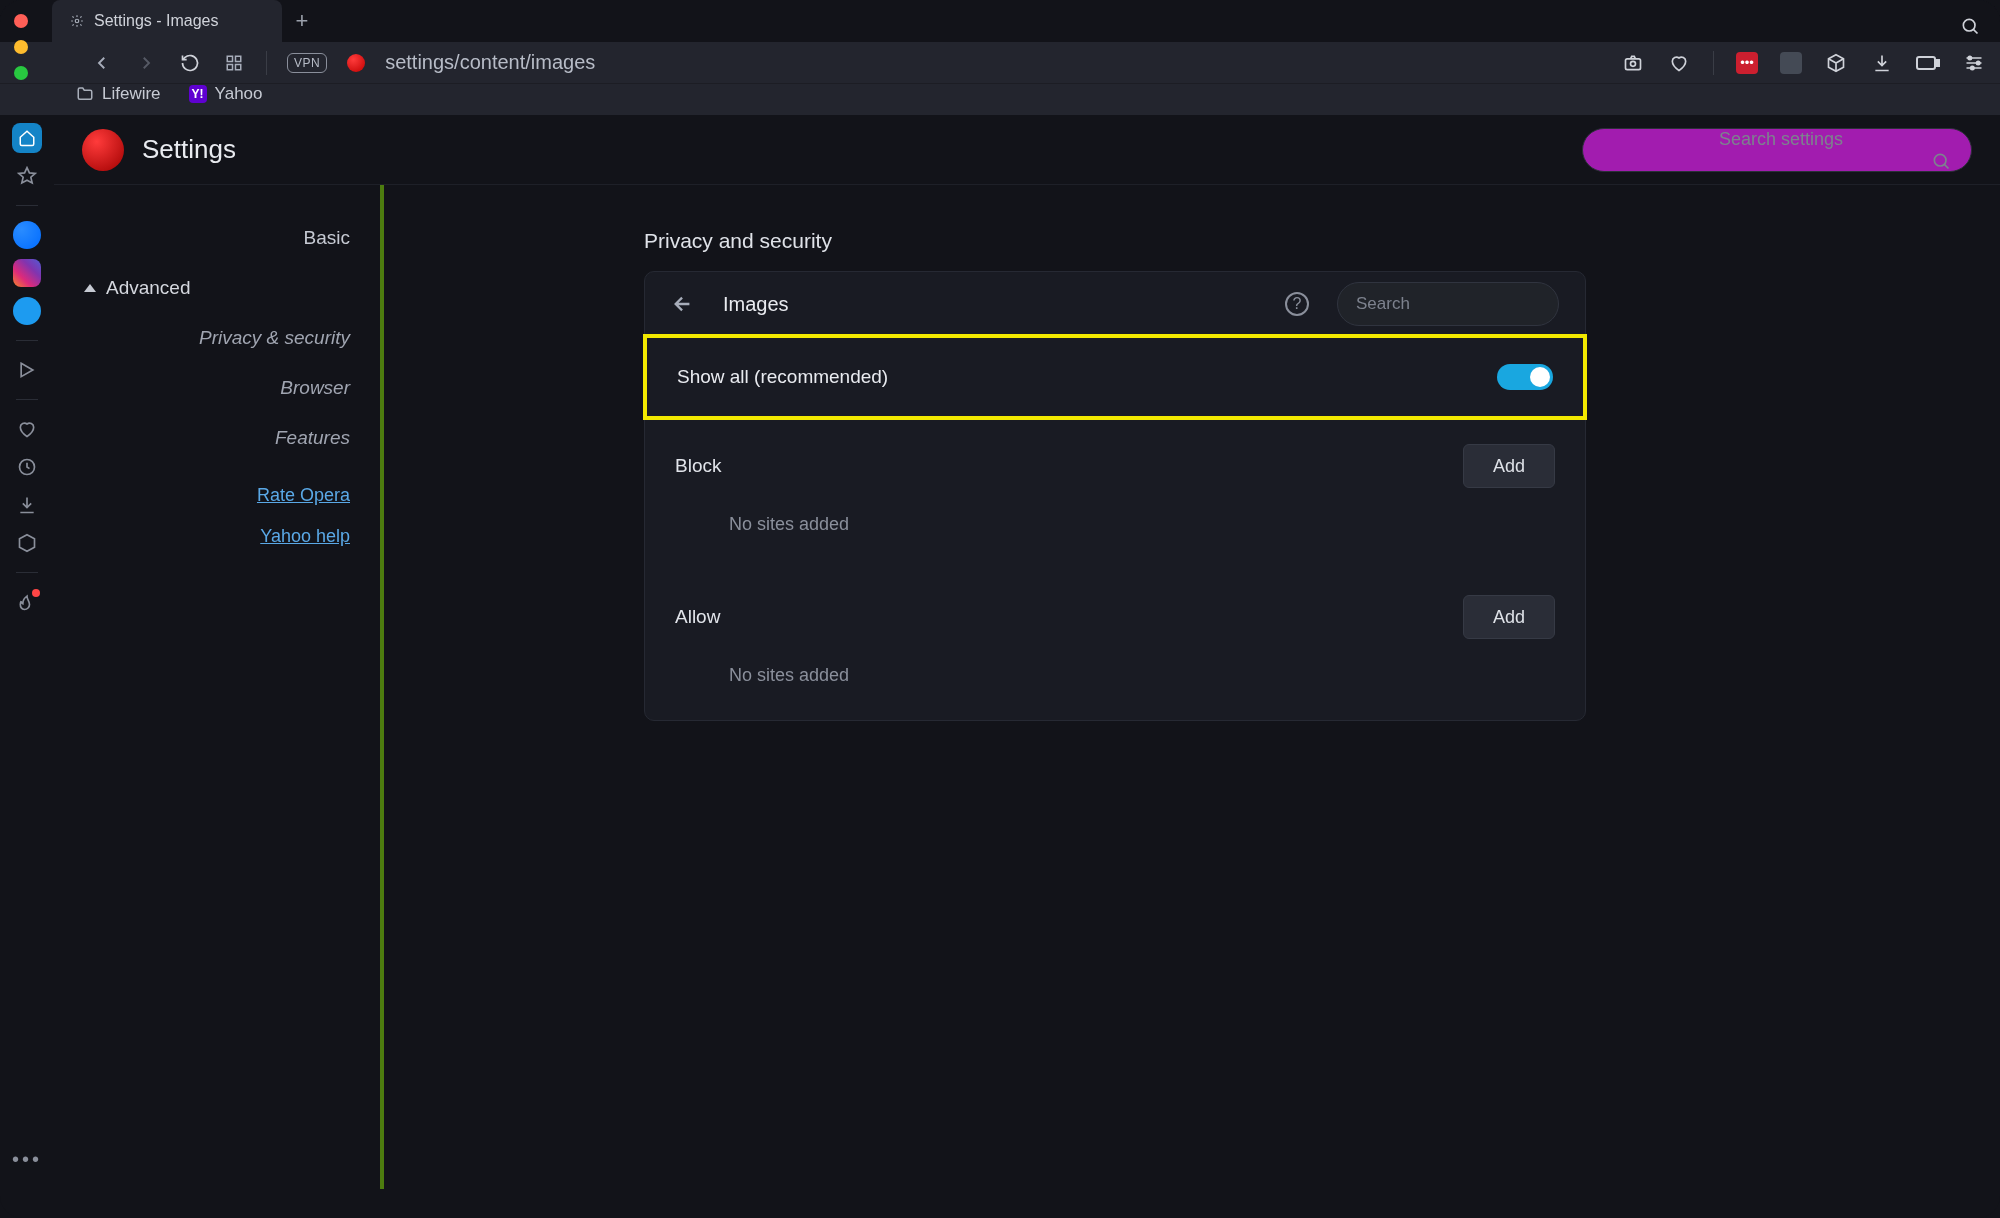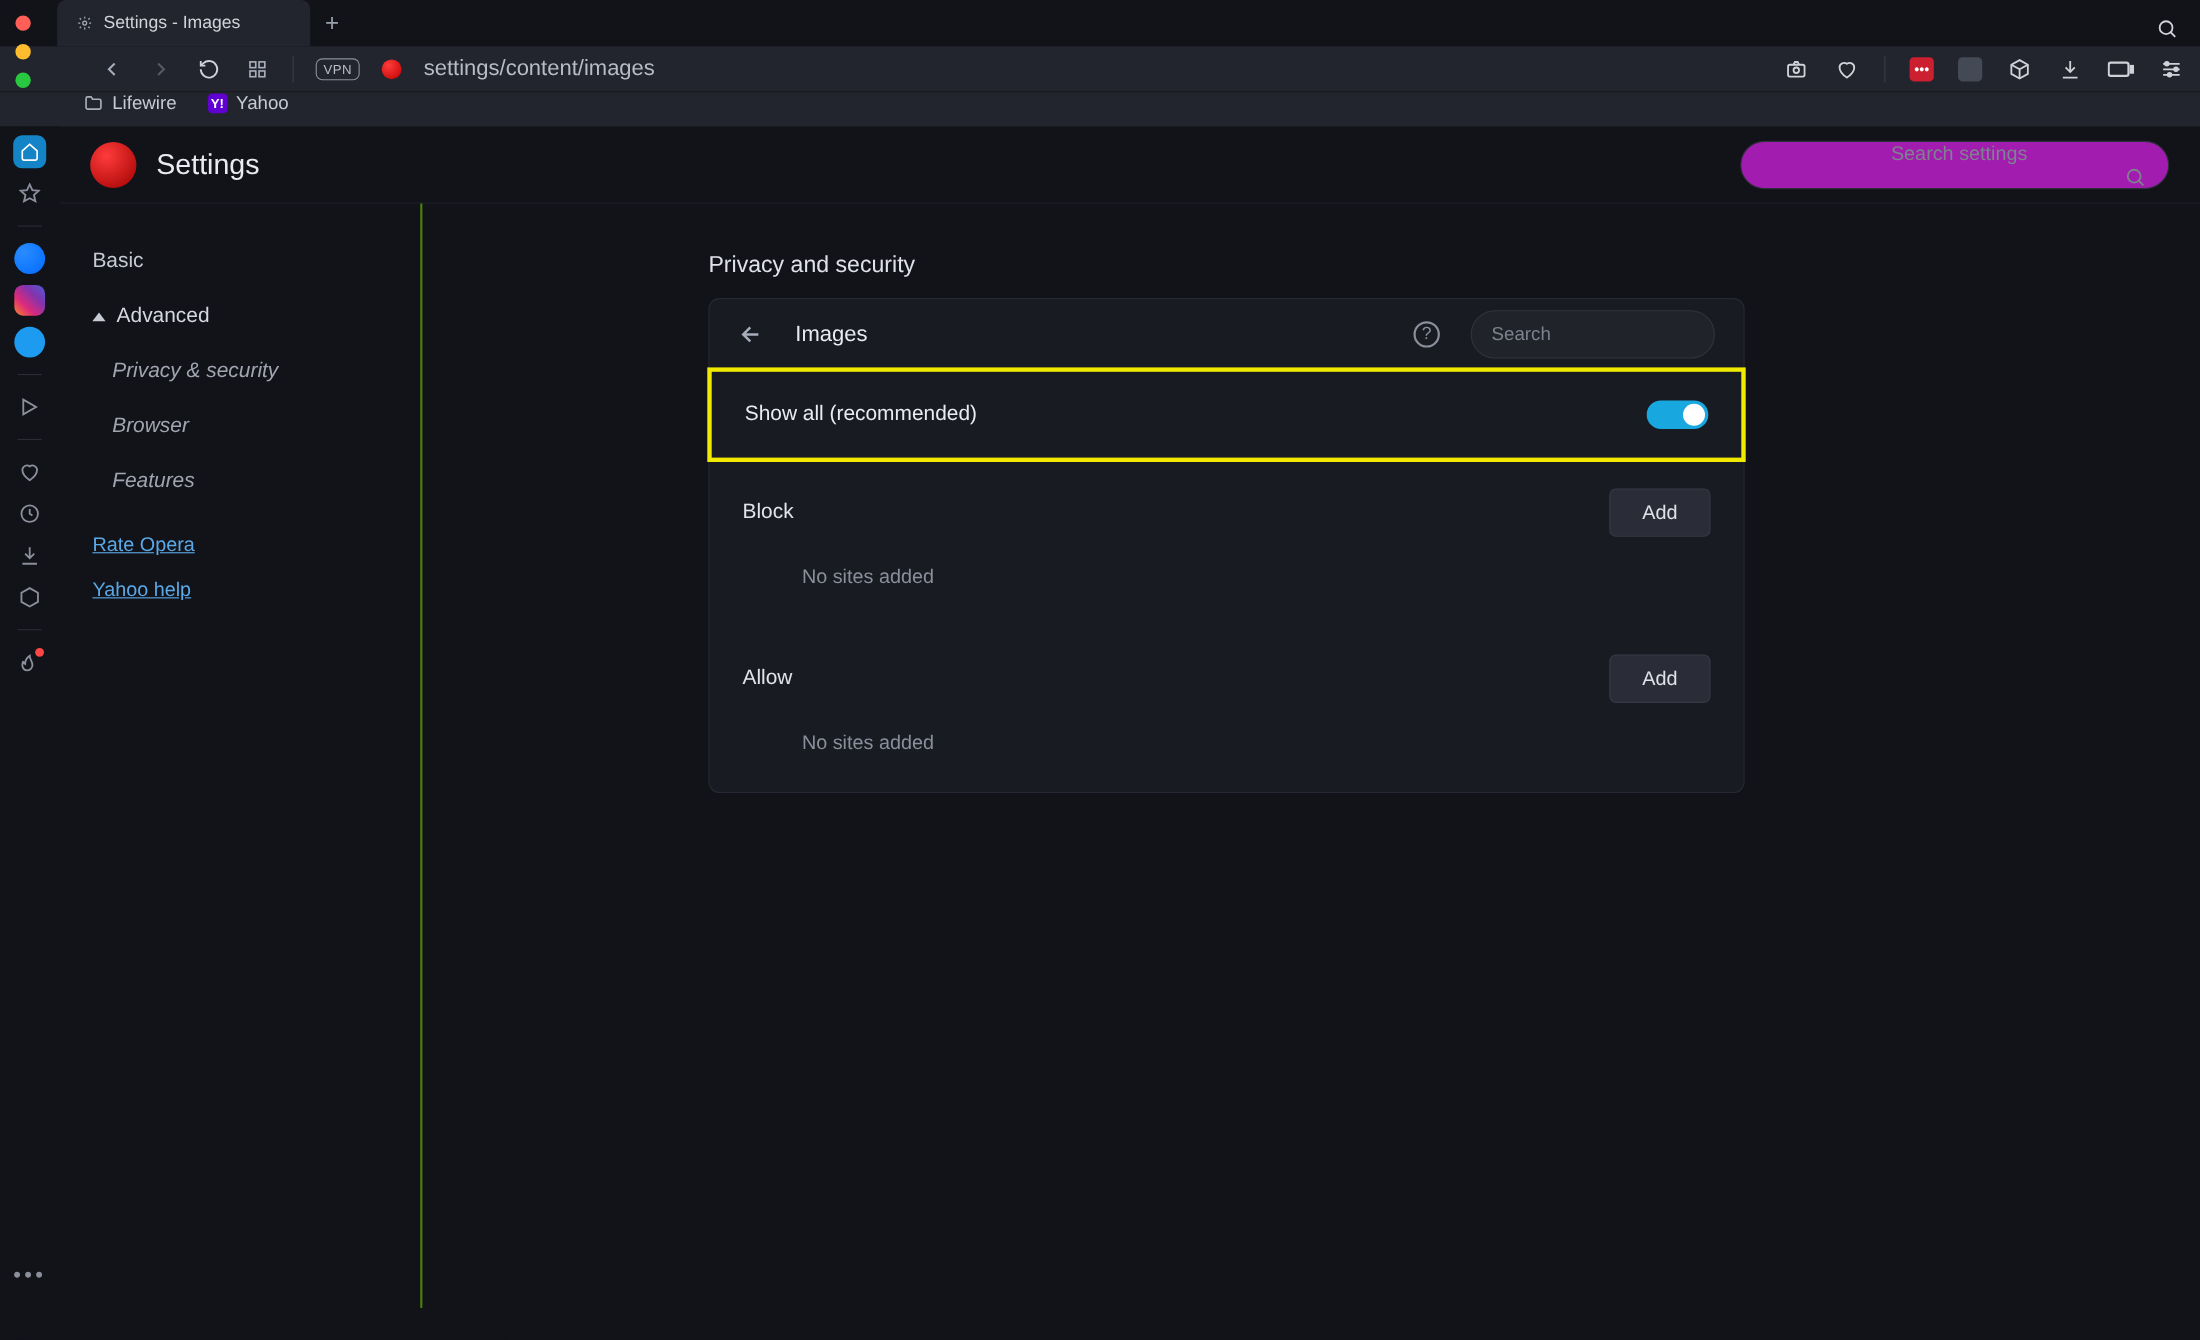--- a/index.html
+++ b/index.html
@@ -60,21 +60,21 @@
 .content { flex: 1; display: flex; flex-direction: column; }
 .settings-header { height: 70px; display: flex; align-items: center; padding: 0 28px; border-bottom: 1px solid #1e2028; }
 .opera-logo { width: 42px; height: 42px; border-radius: 50%; background: radial-gradient(circle at 35% 30%, #ff3b3b, #a00000); }
 .settings-title { margin-left: 18px; font-size: 26px; color: #e9ebf0; }
 .settings-search { margin-left: auto; width: 390px; height: 44px; background: #a21caf; border: 1px solid #2c2f39; border-radius: 22px; display:flex; align-items:flex-end; padding: 0 20px; flex-direction: column; }
 .settings-search input { flex:1; background:transparent; border:0; outline:0; color:#cfd2d9; font-size:18px; }
 .settings-search input::placeholder { color:#7d828e; }
 
 
 .settings-body { flex:1; display:flex; }
-.snav { width: 330px; border-right: 2px solid #4d7c0f; padding: 28px 12px; }
+.snav { width: 330px; border-right: 4px solid #4d7c0f; padding: 28px 12px; text-align: right; }
 .snav a, .snav div { display:block; padding: 14px 18px; font-size: 19px; color: #c6cad3; text-decoration: none; }
 .snav .sub { padding-left: 36px; color:#a0a5b1;font-style:italic; }
 .snav .adv { display:flex; align-items:center; gap:10px; color:#d5d8df; }
 .snav .link { color:#5aa8e6; text-decoration: underline; font-size:18px; padding-top:22px; }
 .tri { width:0;height:0;border-left:6px solid transparent;border-right:6px solid transparent;border-bottom:8px solid #c6cad3; display:inline-block; }
 
 
 .panel-wrap { flex:1; padding: 44px 0 0 260px; }
 .section-title { font-size: 21px; color:#dfe2e8; margin-bottom: 18px; }
 .card { width: 942px; background: #191b23; border: 1px solid #262933; border-radius: 10px; }

